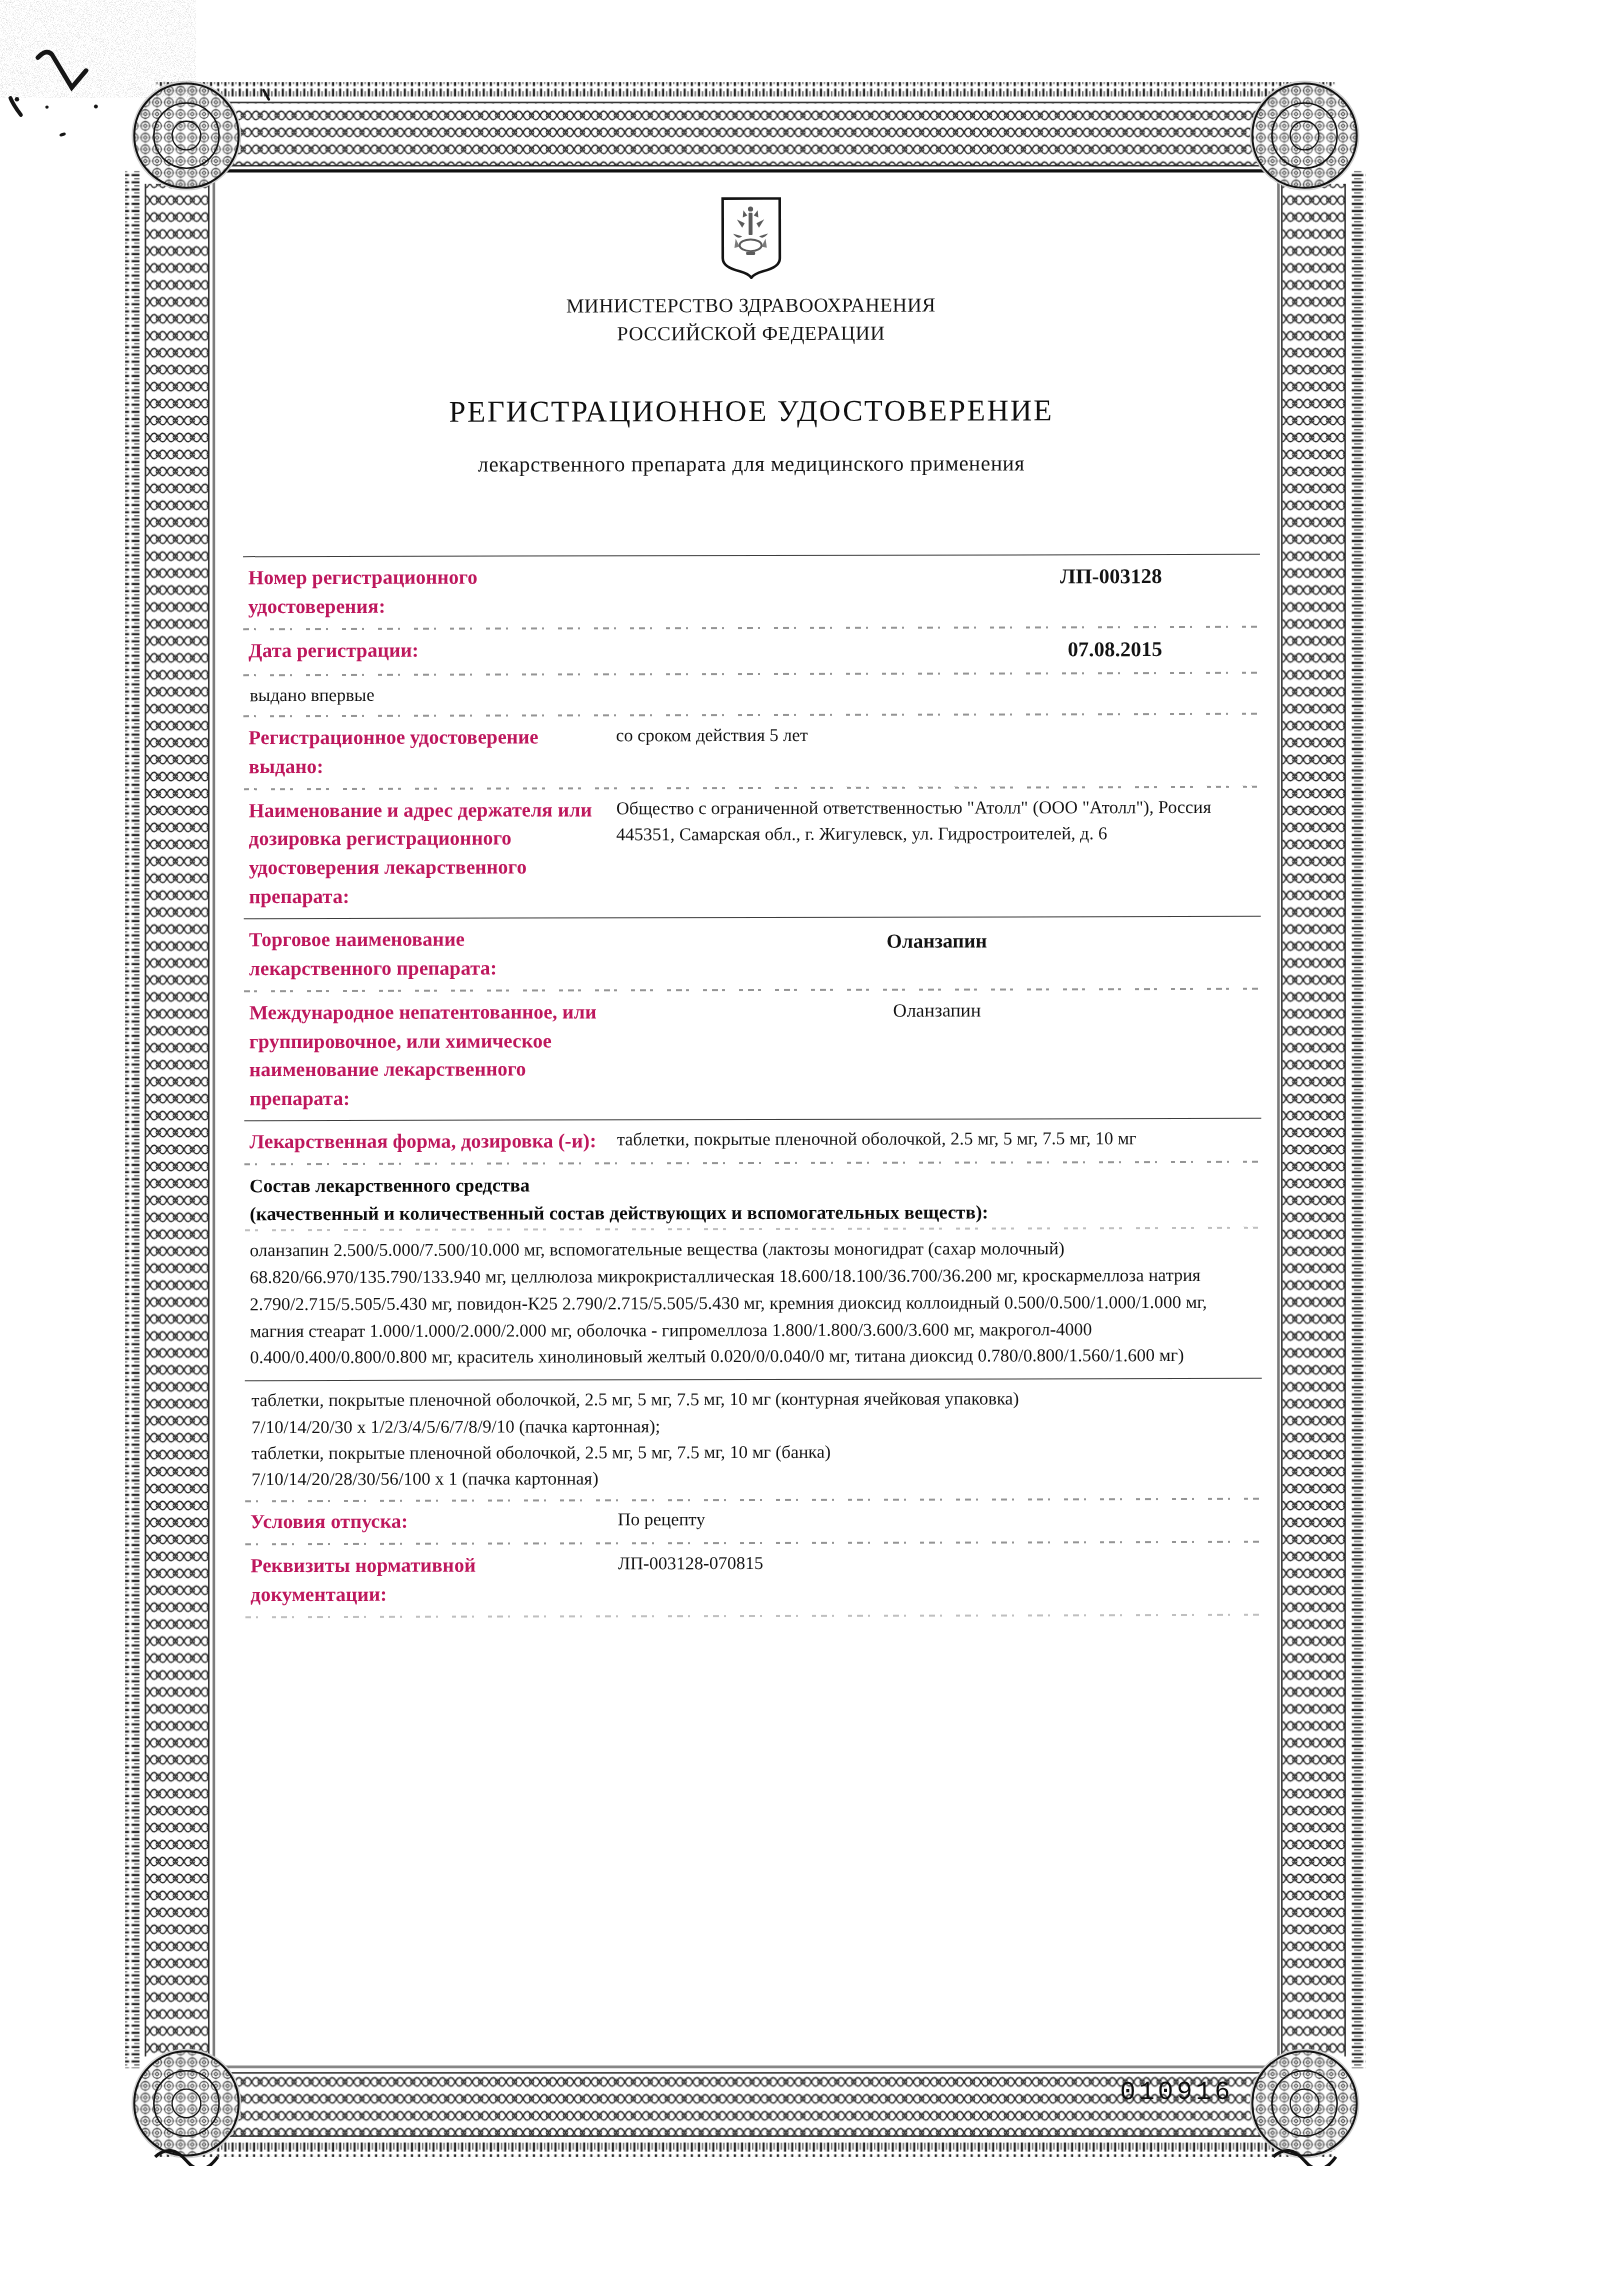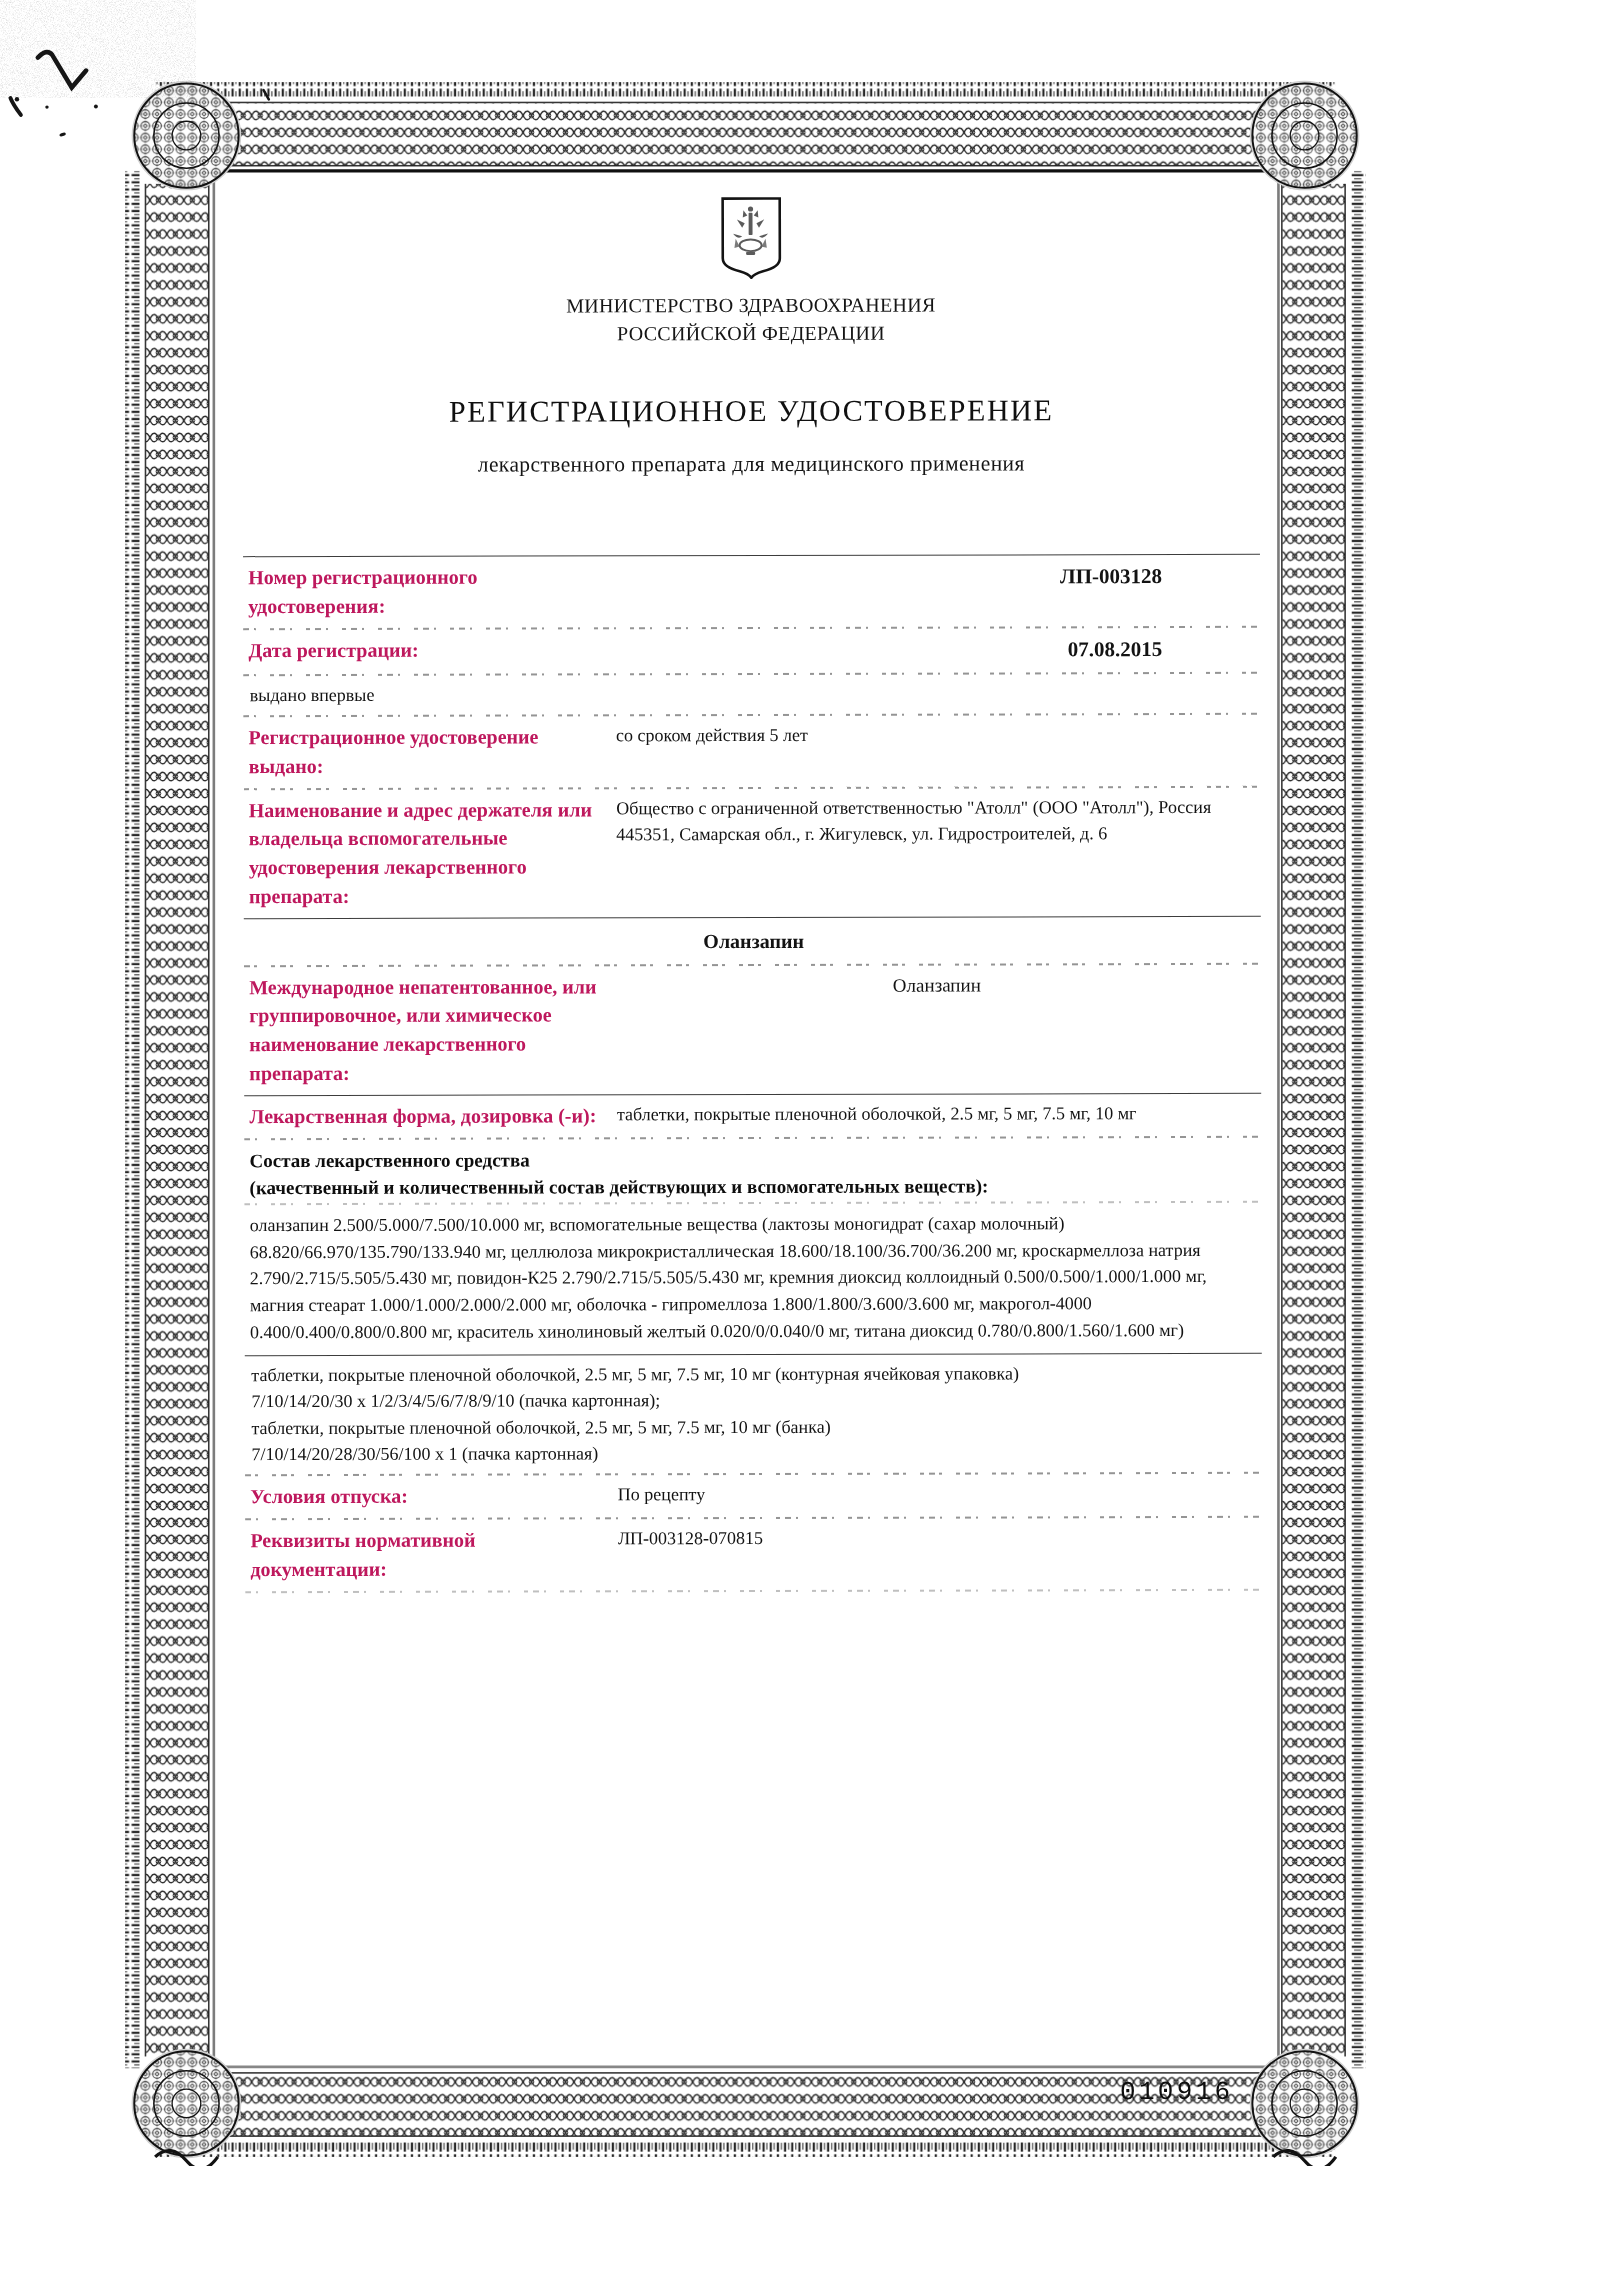--- a/index.html
+++ b/index.html
@@ -259,26 +259,27 @@
     </div>
     <div class="rule"></div>
 
     <div class="frow">
       <div class="lbl">Регистрационное удостоверение выдано:</div>
       <div class="val">со сроком действия 5 лет</div>
     </div>
     <div class="rule"></div>
 
     <div class="frow">
-      <div class="lbl">Наименование и адрес держателя или владельца вспомогательные удостоверения лекарственного препарата:</div>
+      <div class="lbl">Наименование и адрес держателя или дозировка регистрационного удостоверения лекарственного препарата:</div>
       <div class="val">Общество с ограниченной ответственностью "Атолл" (ООО "Атолл"), Россия 445351, Самарская обл., г. Жигулевск, ул. Гидростроителей, д. 6</div>
     </div>
     <div class="rule solid"></div>
 
     <div class="frow">
+      <div class="lbl">Торговое наименование лекарственного препарата:</div>
       <div class="val center">Оланзапин</div>
     </div>
     <div class="rule"></div>
 
     <div class="frow">
       <div class="lbl">Международное непатентованное, или группировочное, или химическое наименование лекарственного препарата:</div>
       <div class="val center-n">Оланзапин</div>
     </div>
     <div class="rule solid"></div>
 

